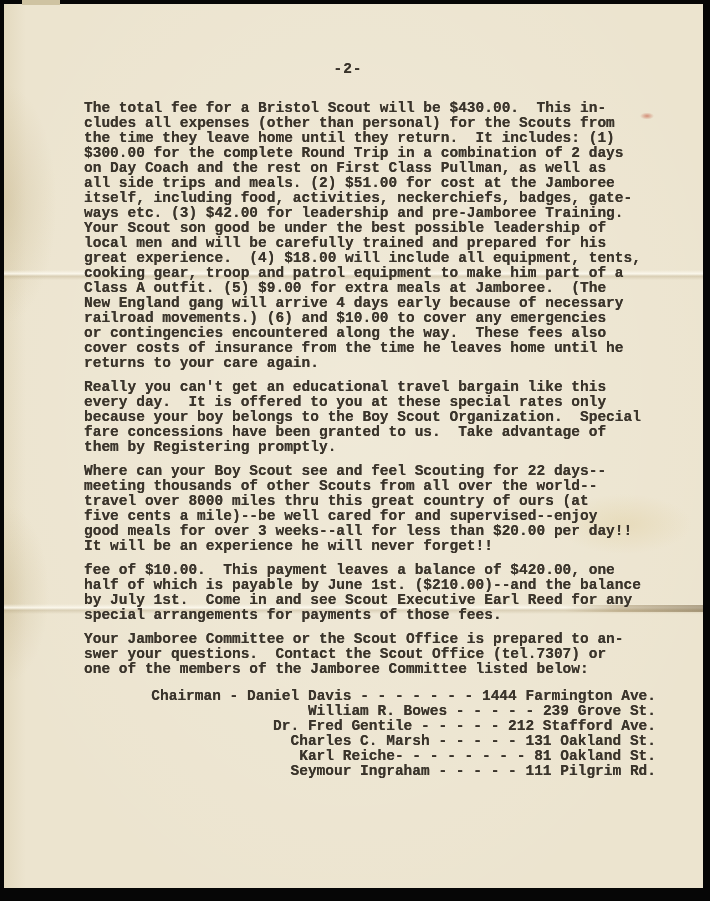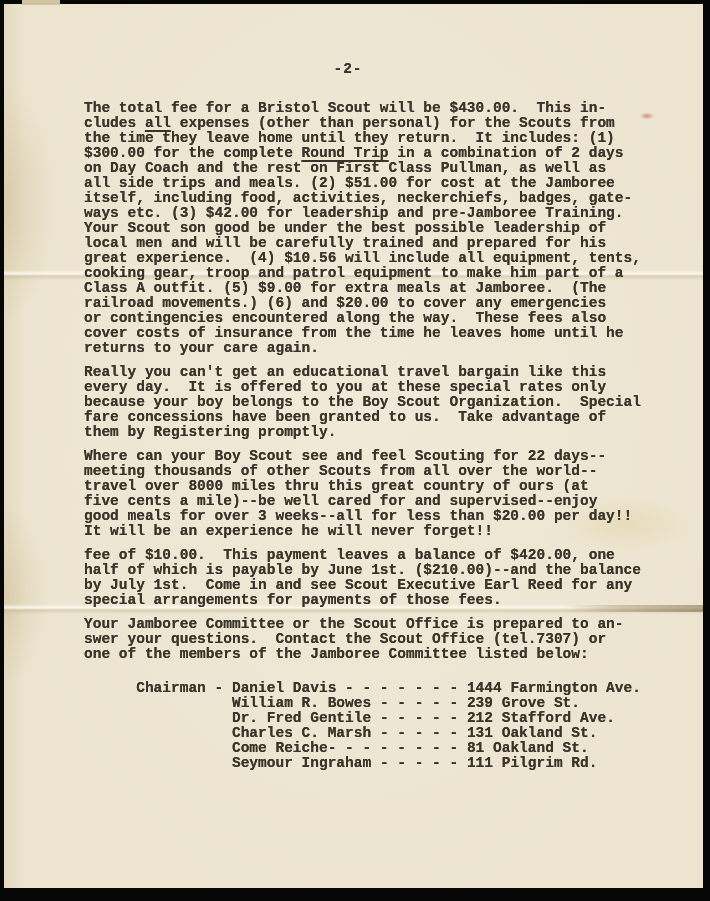--- a/index.html
+++ b/index.html
@@ -53,25 +53,24 @@
   }
   .page-number{
     text-align:center;
     transform:translateX(-22px);
     margin-bottom:24px;
     letter-spacing:1px;
   }
   .para{margin:0 0 9px 0;}
   .line{white-space:pre;}
   .u{
-    text-decoration:underline;
     text-decoration-thickness:1.5px;
     text-underline-offset:2.5px;
   }
-  .committee{margin-top:19px;}
+  .committee{margin-top:12px;text-align:right;}
 </style>
 </head>
 <body>
 
 <div class="frame">
   <div class="paper">
     <div class="crease crease-1"></div>
     <div class="crease crease-2"></div>
     <div class="crease-smudge"></div>
 
@@ -83,24 +82,25 @@
             <div class="line">The total fee for a Bristol Scout will be $430.00.  This in-</div>
             <div class="line">cludes <span class="u">all</span> expenses (other than personal) for the Scouts from</div>
             <div class="line">the time they leave home until they return.  It includes: (1)</div>
             <div class="line">$300.00 for the complete <span class="u">Round Trip</span> in a combination of 2 days</div>
             <div class="line">on Day Coach and the rest on First Class Pullman, as well as</div>
             <div class="line">all side trips and meals. (2) $51.00 for cost at the Jamboree</div>
             <div class="line">itself, including food, activities, neckerchiefs, badges, gate-</div>
             <div class="line">ways etc. (3) $42.00 for leadership and pre-Jamboree Training.</div>
             <div class="line">Your Scout son good be under the best possible leadership of</div>
             <div class="line">local men and will be carefully trained and prepared for his</div>
-            <div class="line">great experience.  (4) $10.56 will include all equipment, tents,</div>
+            <div class="line">great experience.  (4) $18.00 will include all equipment, tents,</div>
             <div class="line">cooking gear, troop and patrol equipment to make him part of a</div>
             <div class="line">Class A outfit. (5) $9.00 for extra meals at Jamboree.  (The</div>
-            <div class="line">railroad movements.) (6) and $20.00 to cover any emergencies</div>
+            <div class="line">New England gang will arrive 4 days early because of necessary</div>
+            <div class="line">railroad movements.) (6) and $10.00 to cover any emergencies</div>
             <div class="line">or contingencies encountered along the way.  These fees also</div>
             <div class="line">cover costs of insurance from the time he leaves home until he</div>
             <div class="line">returns to your care again.</div>
           </div>
           <div class="para">
             <div class="line">Really you can't get an educational travel bargain like this</div>
             <div class="line">every day.  It is offered to you at these special rates only</div>
             <div class="line">because your boy belongs to the Boy Scout Organization.  Special</div>
             <div class="line">fare concessions have been granted to us.  Take advantage of</div>
             <div class="line">them by Registering promptly.</div>
@@ -124,19 +124,19 @@
             <div class="line">swer your questions.  Contact the Scout Office (tel.7307) or</div>
             <div class="line">one of the members of the Jamboree Committee listed below:</div>
           </div>
         </div>
 
       <div id="committee" class="para committee">
           <div class="line">      Chairman - <span>Daniel Davis</span> <span>- - - - - - -</span> <span>1444 Farmington Ave.</span></div>
           <div class="line">                 <span>William R. Bowes</span> <span>- - - - -</span> <span>239 Grove St.</span></div>
           <div class="line">                 <span>Dr. Fred Gentile</span> <span>- - - - -</span> <span>212 Stafford Ave.</span></div>
           <div class="line">                 <span>Charles C. Marsh</span> <span>- - - - -</span> <span>131 Oakland St.</span></div>
-          <div class="line">                 <span>Come Reiche-</span> <span>- - - - - - -</span> <span>81 Oakland St.</span></div>
+          <div class="line">                 <span>Karl Reiche-</span> <span>- - - - - - -</span> <span>81 Oakland St.</span></div>
           <div class="line">                 <span>Seymour Ingraham</span> <span>- - - - -</span> <span>111 Pilgrim Rd.</span></div>
         </div>
     </div>
   </div>
   <div class="paper-notch"></div>
 </div>
 
 </body></html>

